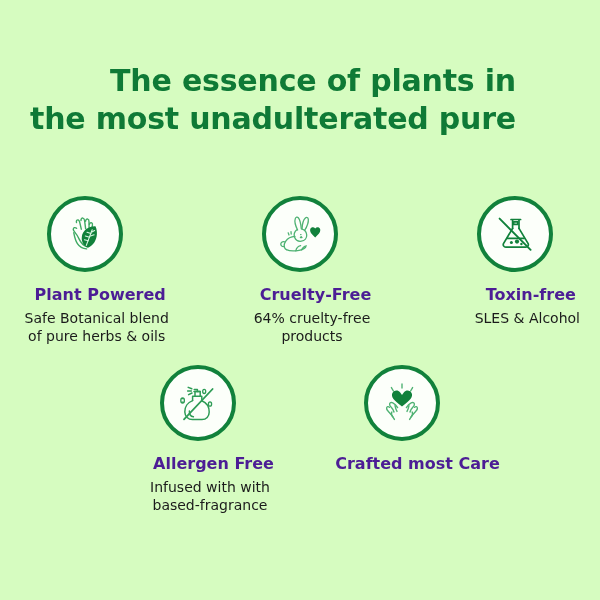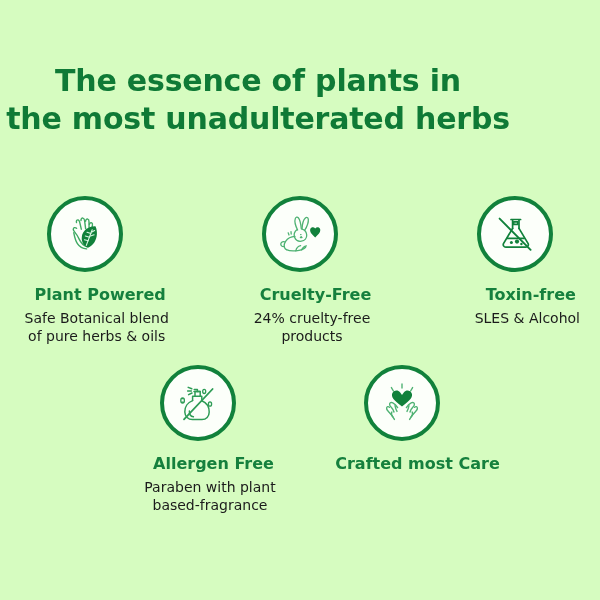--- a/index.html
+++ b/index.html
@@ -20,21 +20,21 @@
     background: #d6fcc0;
     box-sizing: border-box;
   }
 
   
   .heading {
     position: absolute;
     top: 62px;
     left: 0;
     width: 516px;
-    text-align: center;
+    text-align: right;
     color: #0f7a36;
     font-family: "DejaVu Sans", sans-serif;
     font-weight: 700;
     font-size: 30px;
     line-height: 38px;
     letter-spacing: -0.2px;
   }
   .heading-line {
     display: block;
     white-space: nowrap;
@@ -71,21 +71,21 @@
     box-sizing: border-box;
     display: flex;
     align-items: center;
     justify-content: center;
     overflow: hidden;
   }
   .icon-circle svg { display: block; }
 
   .feature-title {
     margin-top: 13px;
-    color: #15803d;
+    color: #4c1d95;
     font-family: "DejaVu Sans", sans-serif;
     font-weight: 700;
     font-size: 16px;
     line-height: 20px;
     white-space: nowrap;
     margin-left: 31px;
   }
   .feature-desc {
     margin-top: 4px;
     color: #1b1b1b;
@@ -98,21 +98,21 @@
   }
   .feature-desc .dl { display: block; white-space: nowrap; }
 </style>
 </head>
 <body>
 
 <div class="page">
 
   <div class="heading">
     <span class="heading-line">The essence of plants in</span>
-    <span class="heading-line">the most unadulterated herbs</span>
+    <span class="heading-line">the most unadulterated pure</span>
   </div>
 
   <div class="features">
 
     <div class="row row-1">
 
       <div class="feature">
         <div class="icon-circle">
           <span>
             <svg width="50" height="50" viewBox="0 0 50 50" fill="none">
@@ -169,21 +169,21 @@
 
                 <path d="M27.2 25.6 L26.4 26.6 L28.0 26.6 Z"></path>
               </g>
 
               <path d="M41.2 17.4 C39.8 15.6 37.0 15.9 36.3 18.1 C35.6 20.2 36.9 22.9 41.2 26.4 C45.5 22.9 46.8 20.2 46.1 18.1 C45.4 15.9 42.6 15.6 41.2 17.4 Z" fill="#11813b"></path>
             </svg>
           </span>
         </div>
         <div class="feature-title">Cruelty-Free</div>
         <div class="feature-desc">
-          <span class="dl">24% cruelty-free</span>
+          <span class="dl">64% cruelty-free</span>
           <span class="dl">products</span>
         </div>
       </div>
 
       <div class="feature">
         <div class="icon-circle">
           <span>
             <svg width="48" height="48" viewBox="0 0 48 48" fill="none">
               <g stroke="#11813b" stroke-width="1.7" stroke-linecap="round" stroke-linejoin="round" fill="none">
 
@@ -244,21 +244,21 @@
                 <path d="M8.6 20.6 L10.6 20.6"></path>
                 <path d="M8.6 24.2 L10.6 24.2"></path>
               </g>
 
               <path d="M11.0 41.4 L39.6 11.0" stroke="#2e9c56" stroke-width="1.8" stroke-linecap="round"></path>
             </svg>
           </span>
         </div>
         <div class="feature-title">Allergen Free</div>
         <div class="feature-desc">
-          <span class="dl">Paraben with plant</span>
+          <span class="dl">Infused with with</span>
           <span class="dl">based-fragrance</span>
         </div>
       </div>
 
       <div class="feature">
         <div class="icon-circle">
           <span>
             <svg width="50" height="48" viewBox="0 0 50 48" fill="none">
 
               <g stroke="#4fb273" stroke-width="1.4" stroke-linecap="round">

